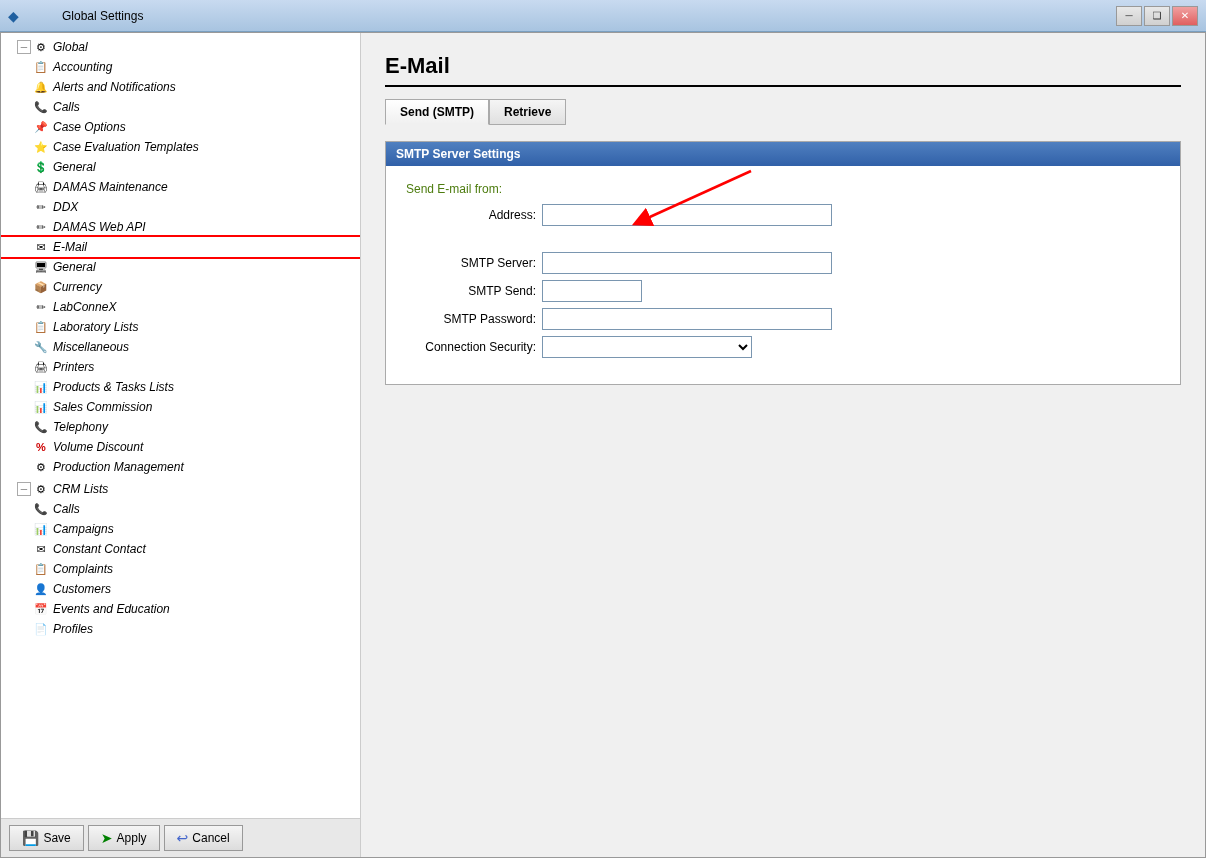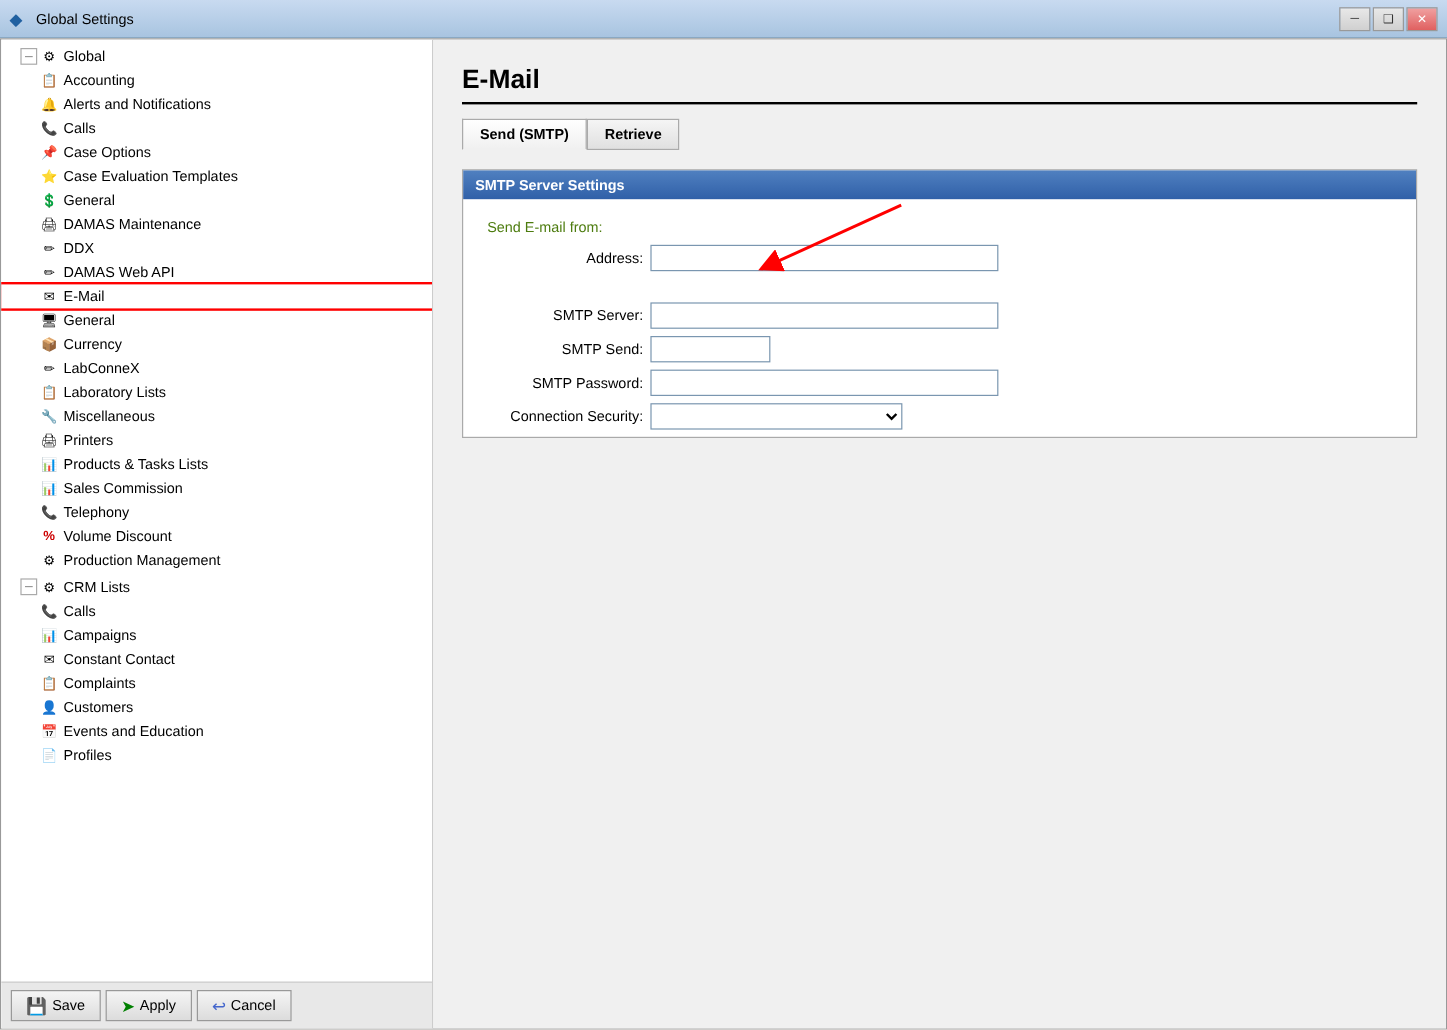--- a/index.html
+++ b/index.html
@@ -26,20 +26,21 @@
       height: 16px;
       margin-right: 6px;
       color: #2060a0;
       font-size: 14px;
     }
     .title-bar-text {
       font-size: 12px;
       font-weight: normal;
       color: #000;
       flex: 1;
+      margin-left: 32px;
     }
     .title-bar-buttons {
       display: flex;
       gap: 2px;
     }
     .title-btn {
       width: 26px;
       height: 20px;
       background: linear-gradient(to bottom, #e8e8e8, #d0d0d0);
       border: 1px solid #999;
@@ -112,20 +113,21 @@
       display: inline-flex;
       align-items: center;
       justify-content: center;
       font-size: 11px;
       flex-shrink: 0;
     }
 
     .item-text {
       font-size: 12px;
       color: #000;
+      font-style: italic;
     }
 
     
     .bottom-buttons {
       padding: 6px 8px;
       background: #e8e8e8;
       border-top: 1px solid #ccc;
       display: flex;
       gap: 4px;
     }
@@ -184,20 +186,21 @@
     }
     .tab:not(.active) {
       border-bottom: 1px solid #aaa;
     }
 
     
     .smtp-box {
       border: 1px solid #aaa;
       background: white;
       margin-top: 2px;
+      padding-bottom: 20px;
     }
     .smtp-header {
       background: linear-gradient(to bottom, #5080c0, #3060a8);
       color: white;
       font-weight: bold;
       font-size: 12px;
       padding: 5px 10px;
       margin-bottom: 16px;
     }
 

